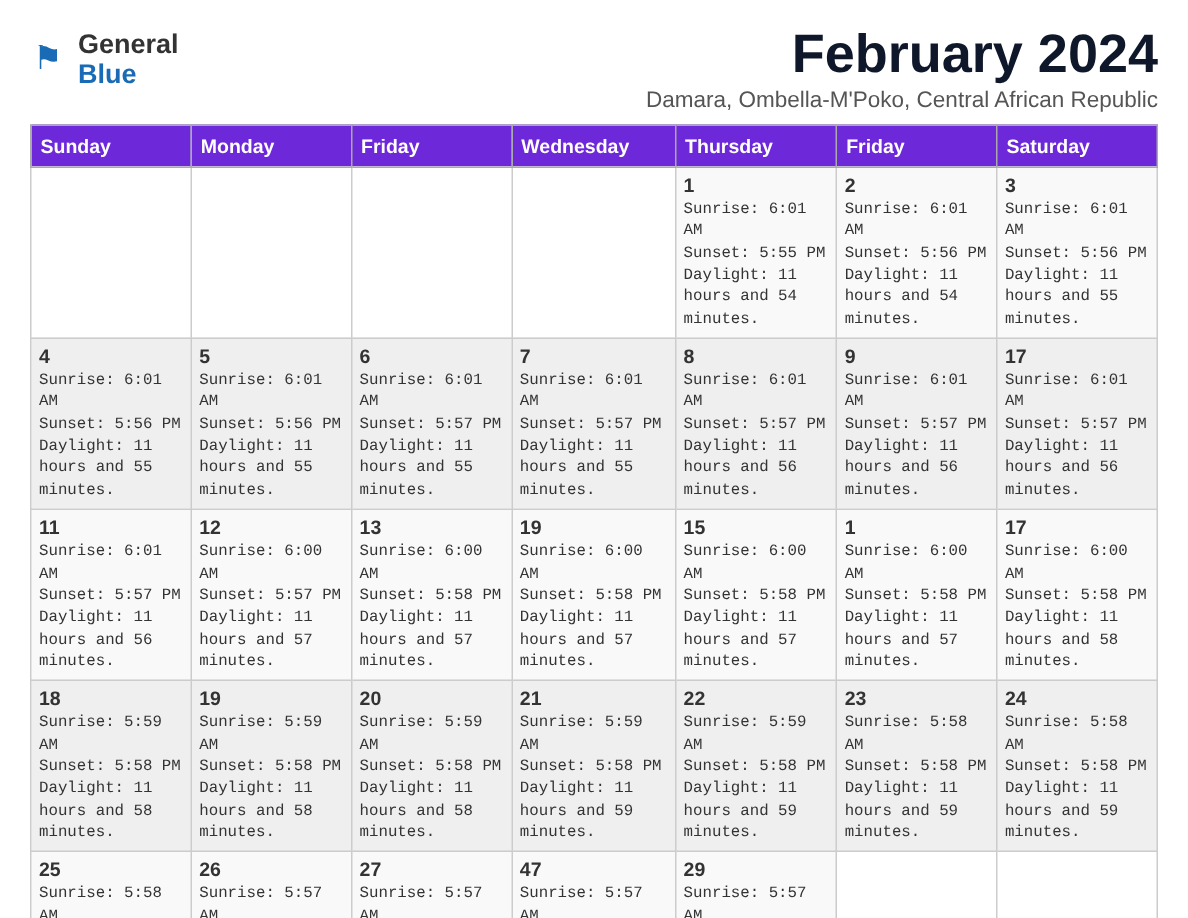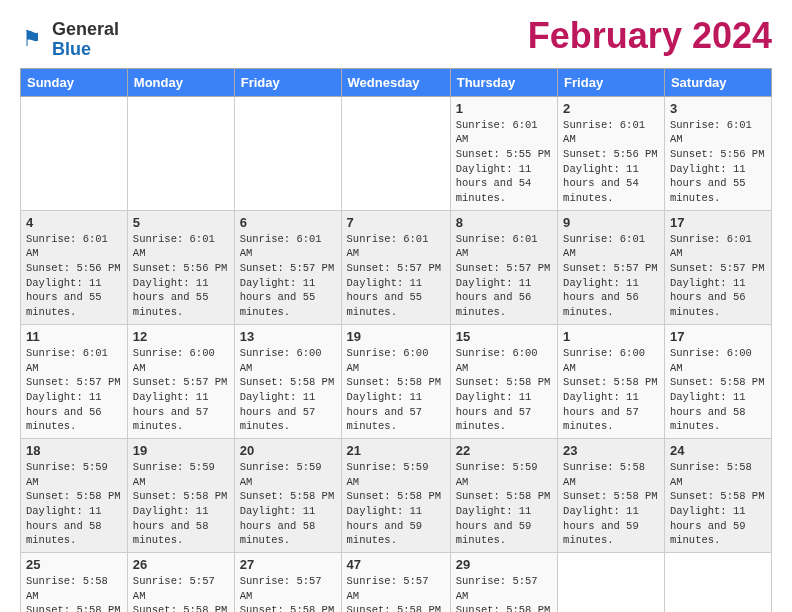--- a/index.html
+++ b/index.html
@@ -39,36 +39,36 @@
     .logo-icon {
       width: 28px;
       height: 28px;
     }
     .title-area {
       text-align: right;
     }
     .calendar-title {
       font-size: 36px;
       font-weight: bold;
-      color: #be185d;
+      color: #0f172a;
       line-height: 1.1;
     }
     .calendar-subtitle {
       font-size: 15px;
       color: #555;
       margin-top: 2px;
     }
     table {
       width: 100%;
       border-collapse: collapse;
       margin-top: 8px;
       font-size: 11px;
     }
     thead tr th {
-      background-color: #3b82f6;
+      background-color: #6d28d9;
       color: #fff;
       text-align: left;
       padding: 6px 6px;
       font-size: 13px;
       font-weight: bold;
       border: 1px solid #aaa;
     }
     tbody tr td {
       vertical-align: top;
       border: 1px solid #ccc;
@@ -110,20 +110,21 @@
     </svg>
     <div>
       <div>
         <span class="logo-text-general">General</span><br>
         <span class="logo-text-blue">Blue</span>
       </div>
     </div>
   </div>
   <div class="title-area">
     <div class="calendar-title">February 2024</div>
+    <div class="calendar-subtitle">Damara, Ombella-M'Poko, Central African Republic</div>
   </div>
 </div>
 
 <table>
   <thead>
     <tr>
     <th>Sunday</th>
         <th>Monday</th>
         <th>Friday</th>
         <th>Wednesday</th>

